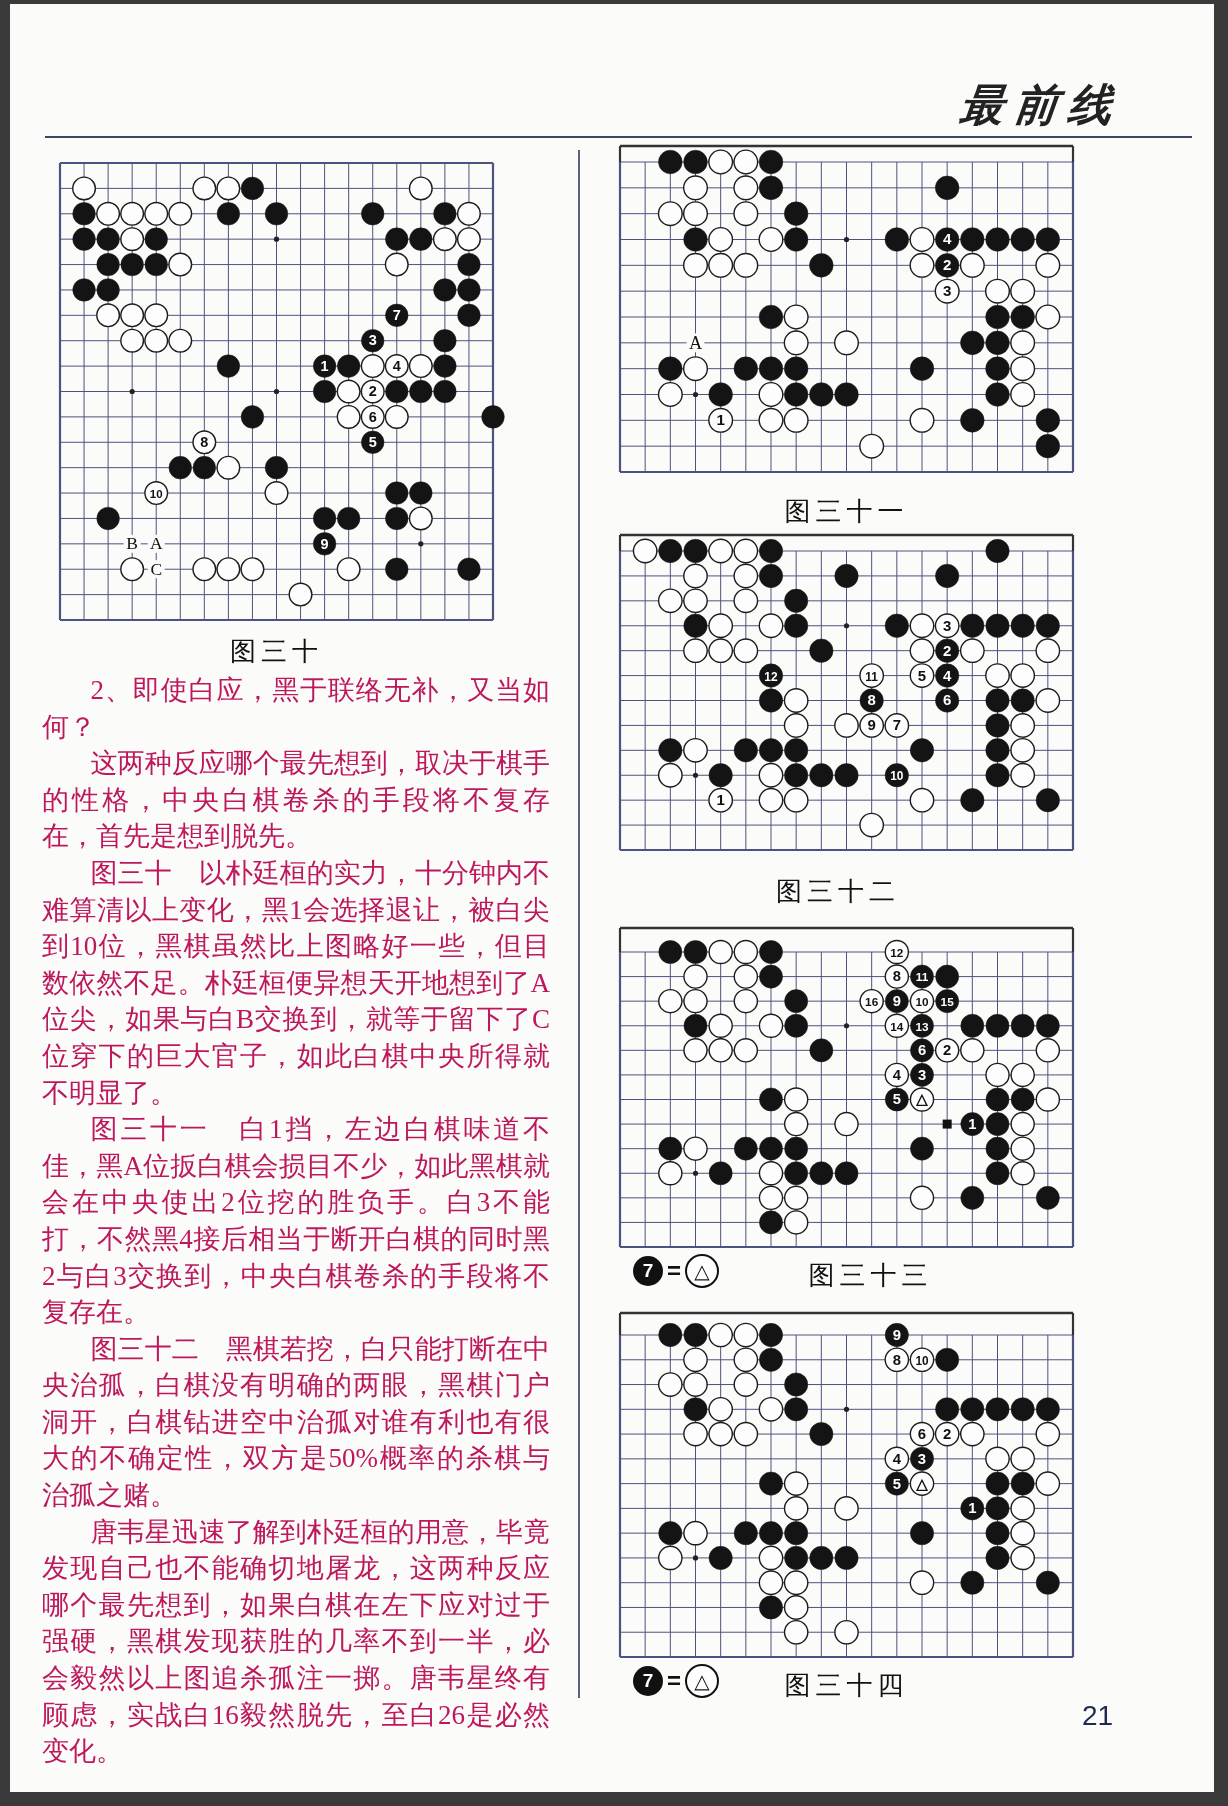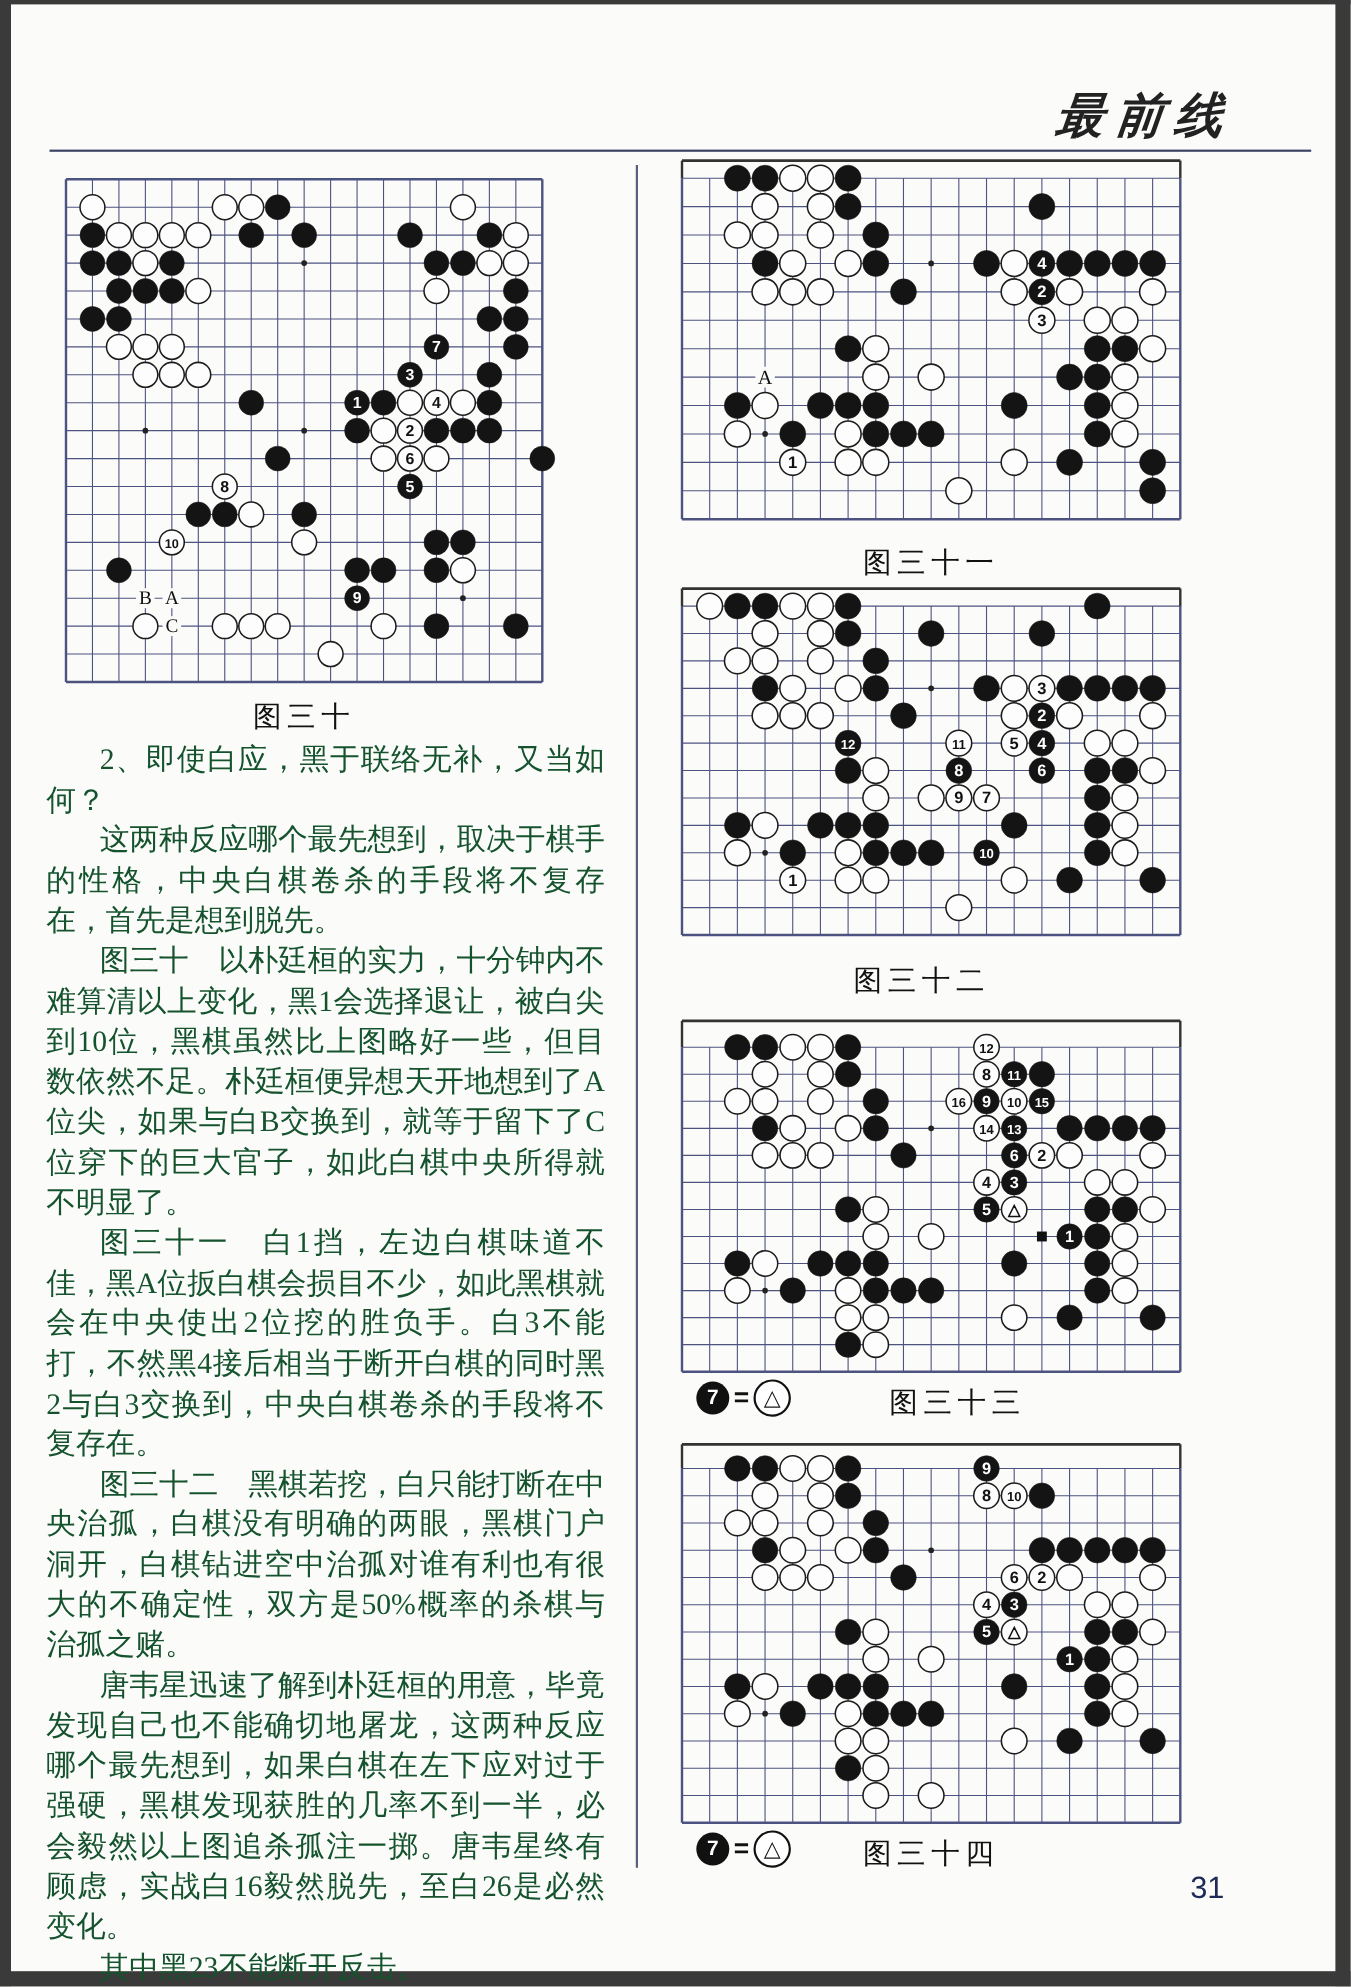--- a/index.html
+++ b/index.html
@@ -9,21 +9,21 @@
   #bar-left{left:0;top:0;width:10px;height:1806px;}
   #bar-right{right:0;top:0;width:14px;height:1806px;}
   #bar-bottom{left:0;bottom:0;width:1228px;height:14px;}
   #bar-top{left:0;top:0;width:1228px;height:4px;}
   #header-title{position:absolute;left:960px;top:76px;width:250px;font-size:44px;
         font-style:italic;font-weight:600;letter-spacing:10px;color:#222;
         font-family:"Liberation Serif",serif;transform:skewX(-6deg);}
   #header-rule{position:absolute;left:45px;top:136px;width:1147px;height:2px;background:#3c4466;}
   #column-divider{position:absolute;left:578px;top:150px;width:2px;height:1548px;background:#5a5f82;}
   #text-col{position:absolute;left:42px;top:672px;width:508px;font-size:27px;
-        line-height:36.6px;text-align:justify;color:#14532d;}
+        line-height:36.6px;text-align:justify;color:#be185d;}
   #text-col p{margin:0;text-indent:1.8em;}
   .caption{position:absolute;font-size:26px;letter-spacing:5px;color:#111;
         transform:translateX(-50%);white-space:nowrap;font-family:"Liberation Serif",serif;}
   .legend{position:absolute;display:flex;align-items:center;gap:4px;font-size:24px;color:#111;}
   .lg-black{display:inline-flex;align-items:center;justify-content:center;width:30px;height:30px;
         border-radius:50%;background:#111;color:#fff;font-weight:bold;font-size:19px;
         font-family:"Liberation Sans",sans-serif;}
   .lg-eq{font-weight:bold;font-family:"Liberation Sans",sans-serif;}
   .lg-tri{display:inline-flex;align-items:center;justify-content:center;width:30px;height:30px;
         border-radius:50%;background:#fff;border:2px solid #111;color:#111;font-size:20px;line-height:1;}
@@ -44,21 +44,20 @@
   <div id="header-rule"></div>
   <div id="column-divider"></div>
 
   <div id="text-col">
     <p>2、即使白应，黑于联络无补，又当如何？</p>
     <p>这两种反应哪个最先想到，取决于棋手的性格，中央白棋卷杀的手段将不复存在，首先是想到脱先。</p>
     <p>图三十　以朴廷桓的实力，十分钟内不难算清以上变化，黑1会选择退让，被白尖到10位，黑棋虽然比上图略好一些，但目数依然不足。朴廷桓便异想天开地想到了A位尖，如果与白B交换到，就等于留下了C位穿下的巨大官子，如此白棋中央所得就不明显了。</p>
     <p>图三十一　白1挡，左边白棋味道不佳，黑A位扳白棋会损目不少，如此黑棋就会在中央使出2位挖的胜负手。白3不能打，不然黑4接后相当于断开白棋的同时黑2与白3交换到，中央白棋卷杀的手段将不复存在。</p>
     <p>图三十二　黑棋若挖，白只能打断在中央治孤，白棋没有明确的两眼，黑棋门户洞开，白棋钻进空中治孤对谁有利也有很大的不确定性，双方是50%概率的杀棋与治孤之赌。</p>
     <p>唐韦星迅速了解到朴廷桓的用意，毕竟发现自己也不能确切地屠龙，这两种反应哪个最先想到，如果白棋在左下应对过于强硬，黑棋发现获胜的几率不到一半，必会毅然以上图追杀孤注一掷。唐韦星终有顾虑，实战白16毅然脱先，至白26是必然变化。</p>
-    <p>其中黑23不能断开反击。</p>
 
   </div>
 
   <div id="boards-layer">
       <svg width="437" height="461" style="left:60px;top:163px;">
         <line x1="0" y1="0" x2="0" y2="457" stroke="#4d5380" stroke-width="2.2"></line>
         <line x1="24.055555555555557" y1="0" x2="24.055555555555557" y2="457" stroke="#4d5380" stroke-width="1"></line>
         <line x1="48.111111111111114" y1="0" x2="48.111111111111114" y2="457" stroke="#4d5380" stroke-width="1"></line>
         <line x1="72.16666666666667" y1="0" x2="72.16666666666667" y2="457" stroke="#4d5380" stroke-width="1"></line>
         <line x1="96.22222222222223" y1="0" x2="96.22222222222223" y2="457" stroke="#4d5380" stroke-width="1"></line>
@@ -711,14 +710,14 @@
         <text x="302" y="175.50483076923078" text-anchor="middle" font-size="14.90116923076923" font-weight="bold" font-family="&quot;Liberation Sans&quot;,sans-serif" fill="#111111">△</text>
       </svg>
       <div class="caption" style="left: 846.5px; top: 1668px;">图三十四</div>
       <div class="legend" style="left: 633px; top: 1664px;">
         <span class="lg-black">7</span>
         <span class="lg-eq">=</span>
         <span class="lg-tri">△</span>
       </div>
     </div>
 
-  <div id="page-number">31</div>
+  <div id="page-number">21</div>
 </div>
 
 </body></html>

